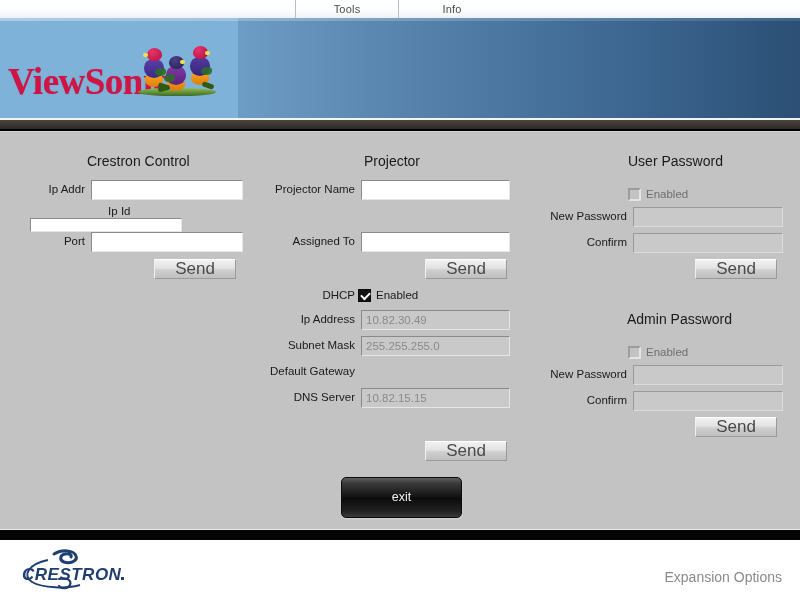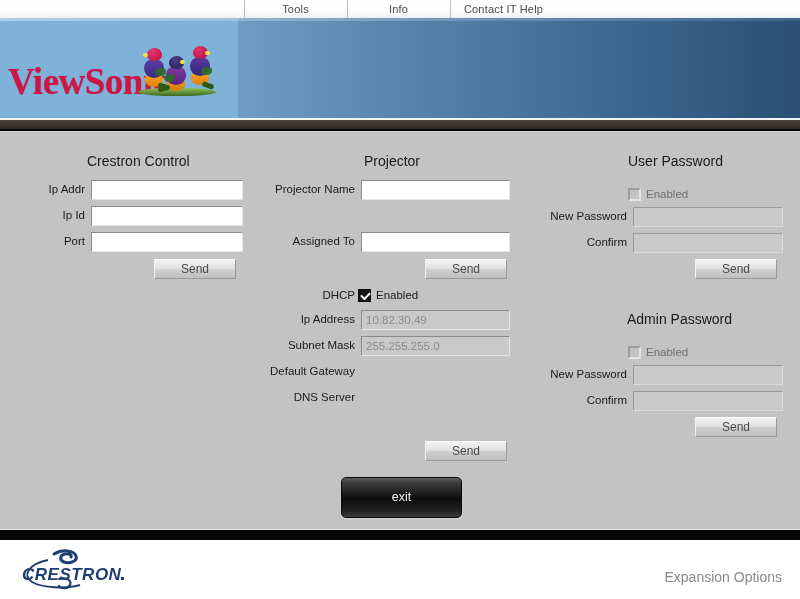--- a/index.html
+++ b/index.html
@@ -254,21 +254,21 @@
   }
 
   .btn-send {
     position: absolute;
     width: 82px; height: 20px;
     background: linear-gradient(to bottom, #f2f2f2 0%, #e2e2e2 45%, #cfcfcf 55%, #bfbfbf 100%);
     border: 1px solid #9a9a9a;
     border-top-color: #ffffff;
     border-left-color: #f0f0f0;
     box-sizing: border-box;
-    font-size: 12px;
+    font-size: 17px;
     color: #4a4a4a;
     text-align: center;
     line-height: 18px;
     cursor: pointer;
     font-family: "Liberation Sans", sans-serif;
   }
 
   .chk-row {
     position: absolute;
     display: flex;
@@ -331,23 +331,20 @@
 </style>
 </head>
 <body>
 
 <div class="topnav">
   <div class="navitem">
     <span>Tools</span>
   </div>
   <div class="navitem">
     <span>Info</span>
-  </div>
-  <div class="navitem">
-    <span>Contact IT Help</span>
   </div>
 </div>
 
 <div class="banner">
   <div class="bluegrad"></div>
   <div class="topsheen"></div>
   <div class="logo-wordmark">
     <span>ViewSonic</span><span class="reg">®</span>
   </div>
   <div class="birds">
@@ -385,21 +382,21 @@
 
 <div class="panel">
   <div class="panel-inner-hl"></div>
 
   <div class="section-title" style="left:87px; top:22px;">Crestron Control</div>
 
   <div class="row" style="left:30px; top:49px;">
     <div class="lbl" style="width:55px;">Ip Addr</div>
     <input class="fld" style="width: 152px;" type="text" value="">
   </div>
-  <div class="row" style="left:30px; top:75px;">
+  <div class="row" style="left:30px; top:75px;flex-direction:column;">
     <div class="lbl" style="width:55px;">Ip Id</div>
     <input class="fld" style="width: 152px;" type="text" value="">
   </div>
   <div class="row" style="left:30px; top:101px;">
     <div class="lbl" style="width:55px;">Port</div>
     <input class="fld" style="width: 152px;" type="text" value="">
   </div>
   <div class="btn-send" style="left:154px; top:128px;">Send</div>
 
   <div class="section-title" style="left:364px; top:22px;">Projector</div>
@@ -426,20 +423,21 @@
   </div>
   <div class="row" style="left:255px; top:205px;">
     <div class="lbl" style="width:100px;">Subnet Mask</div>
     <div class="fld readonly-val" style="width:149px;">255.255.255.0</div>
   </div>
   <div class="row" style="left:255px; top:231px;">
     <div class="lbl" style="width:100px;">Default Gateway</div>
   </div>
   <div class="row" style="left:255px; top:257px;">
     <div class="lbl" style="width:100px;">DNS Server</div>
+    <div class="fld readonly-val" style="width:149px;">10.82.15.15</div>
   </div>
   <div class="btn-send" style="left:425px; top:310px;">Send</div>
 
   <div class="section-title" style="left:628px; top:22px;">User Password</div>
 
   <div class="chk-row" style="left:628px; top:54px;">
     <div class="chk off"></div>
     <div class="chk-lbl dim">Enabled</div>
   </div>
 

